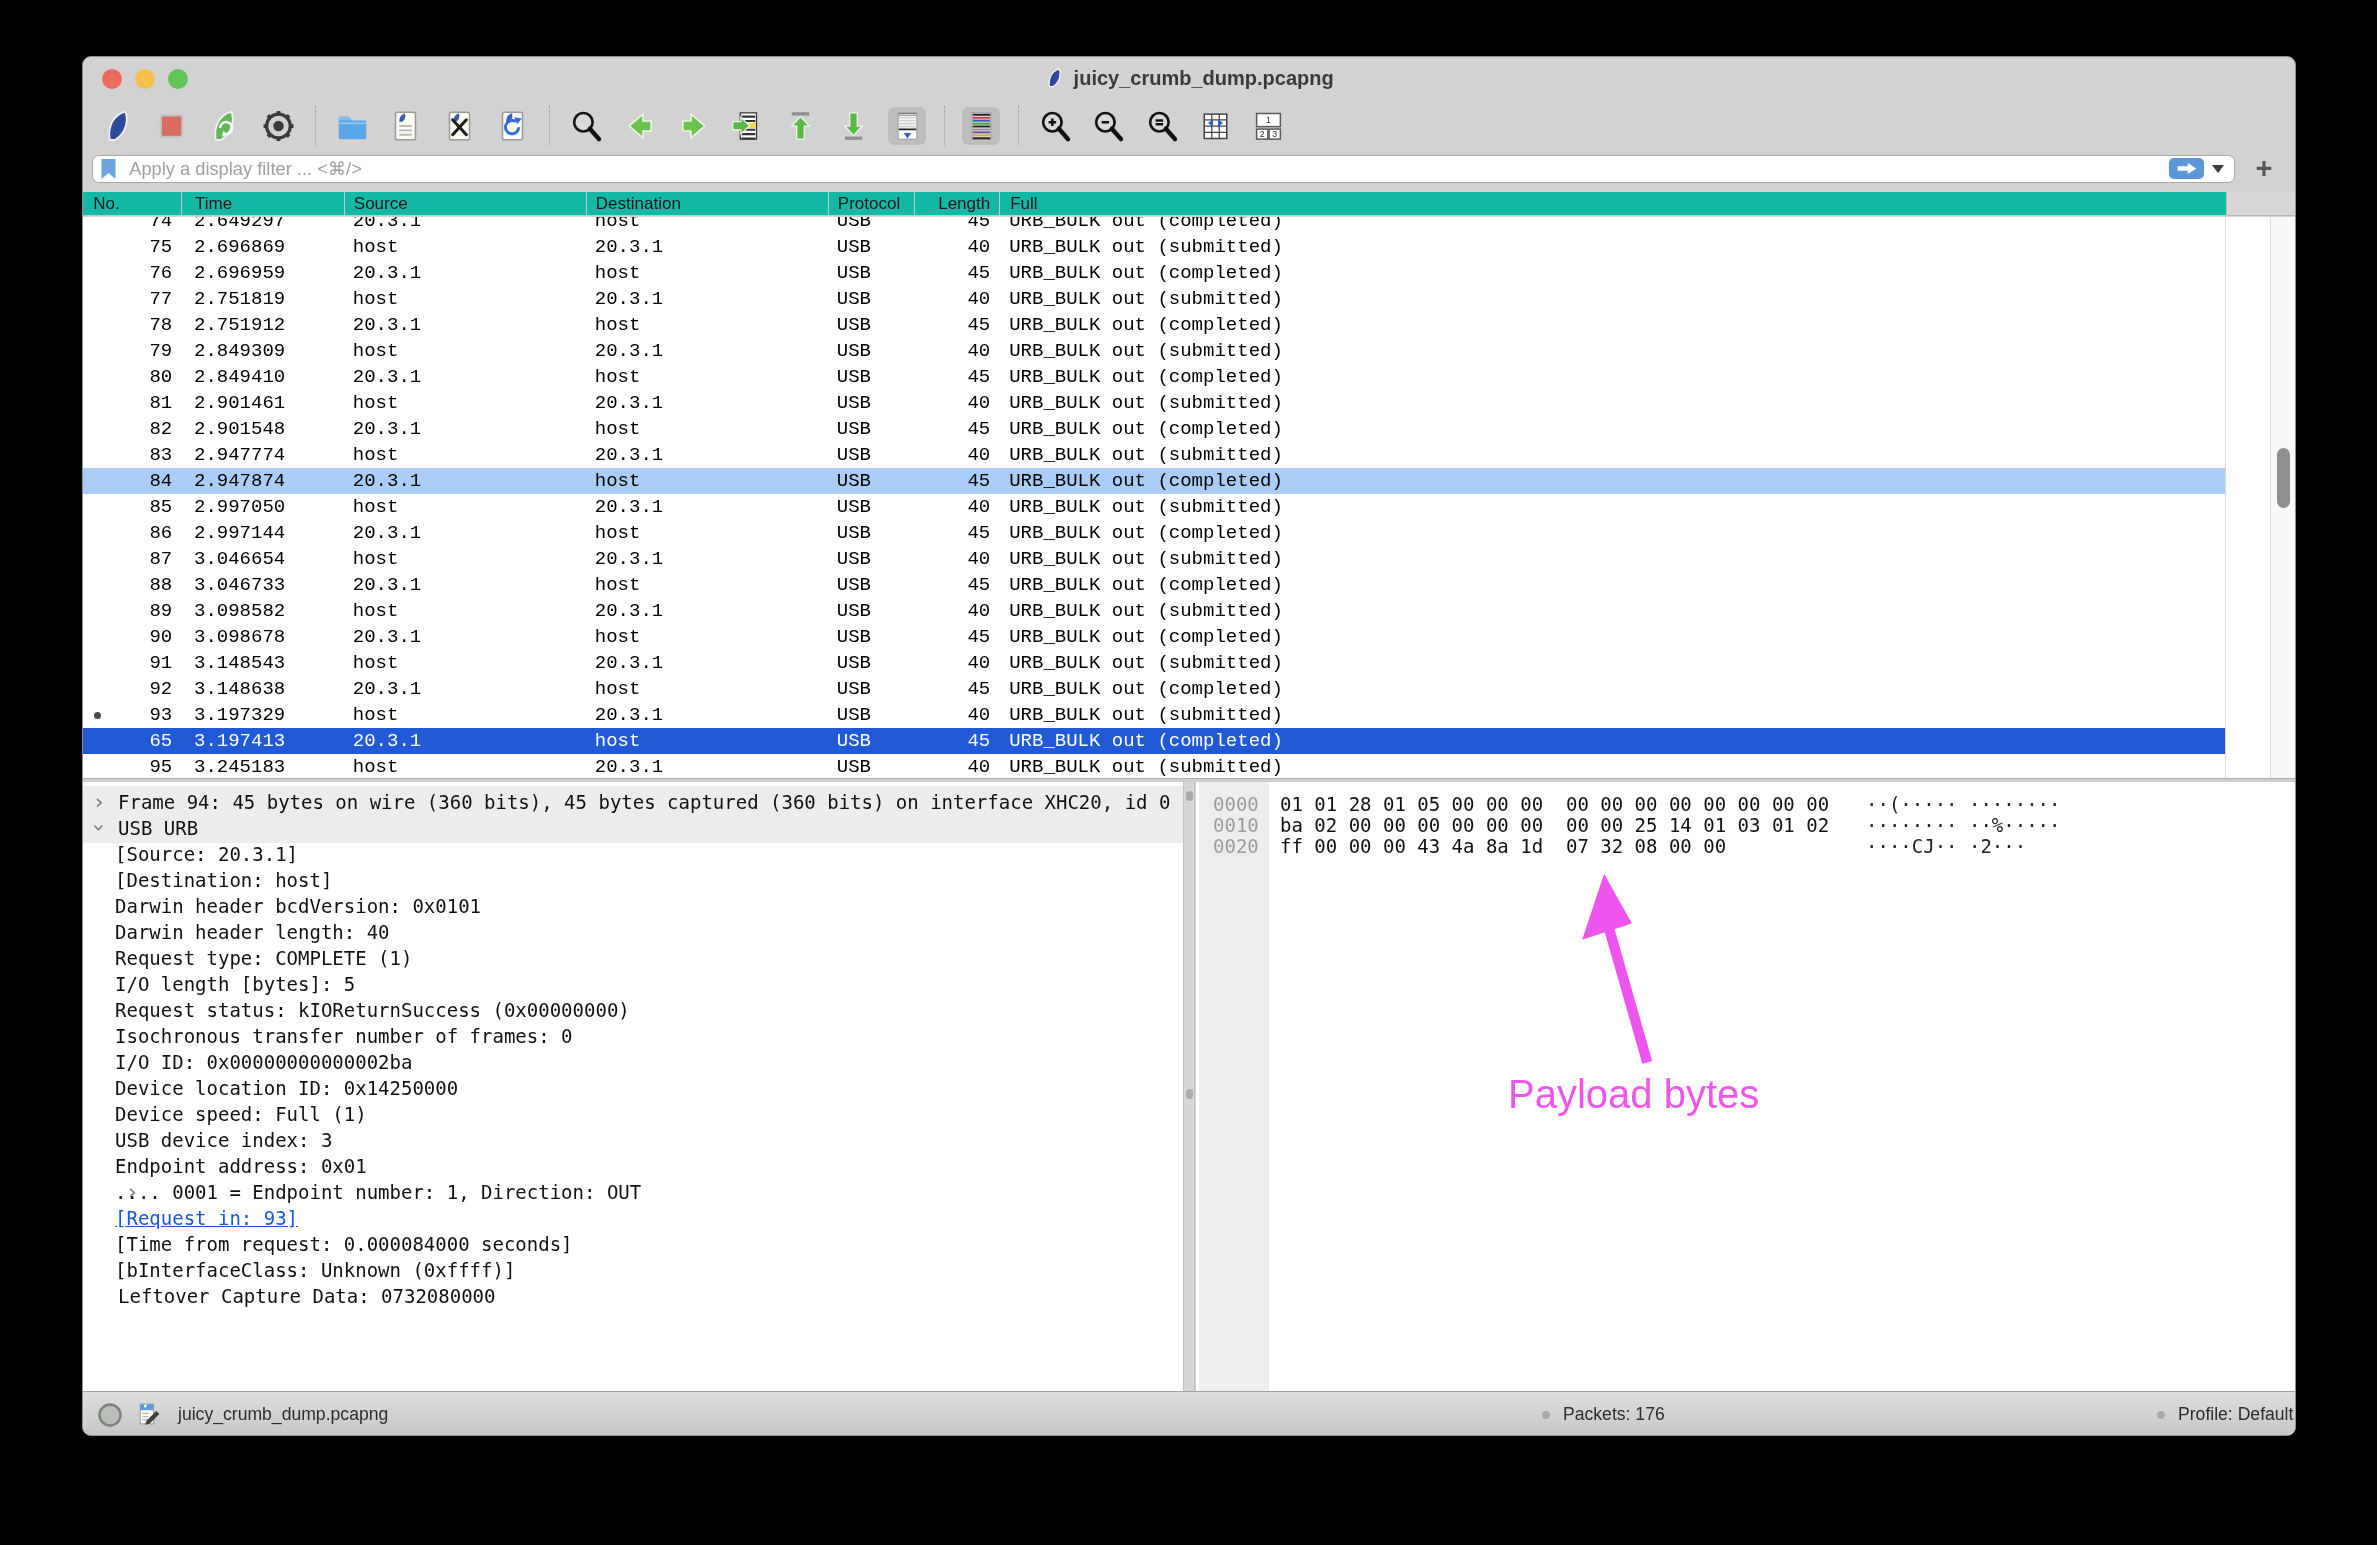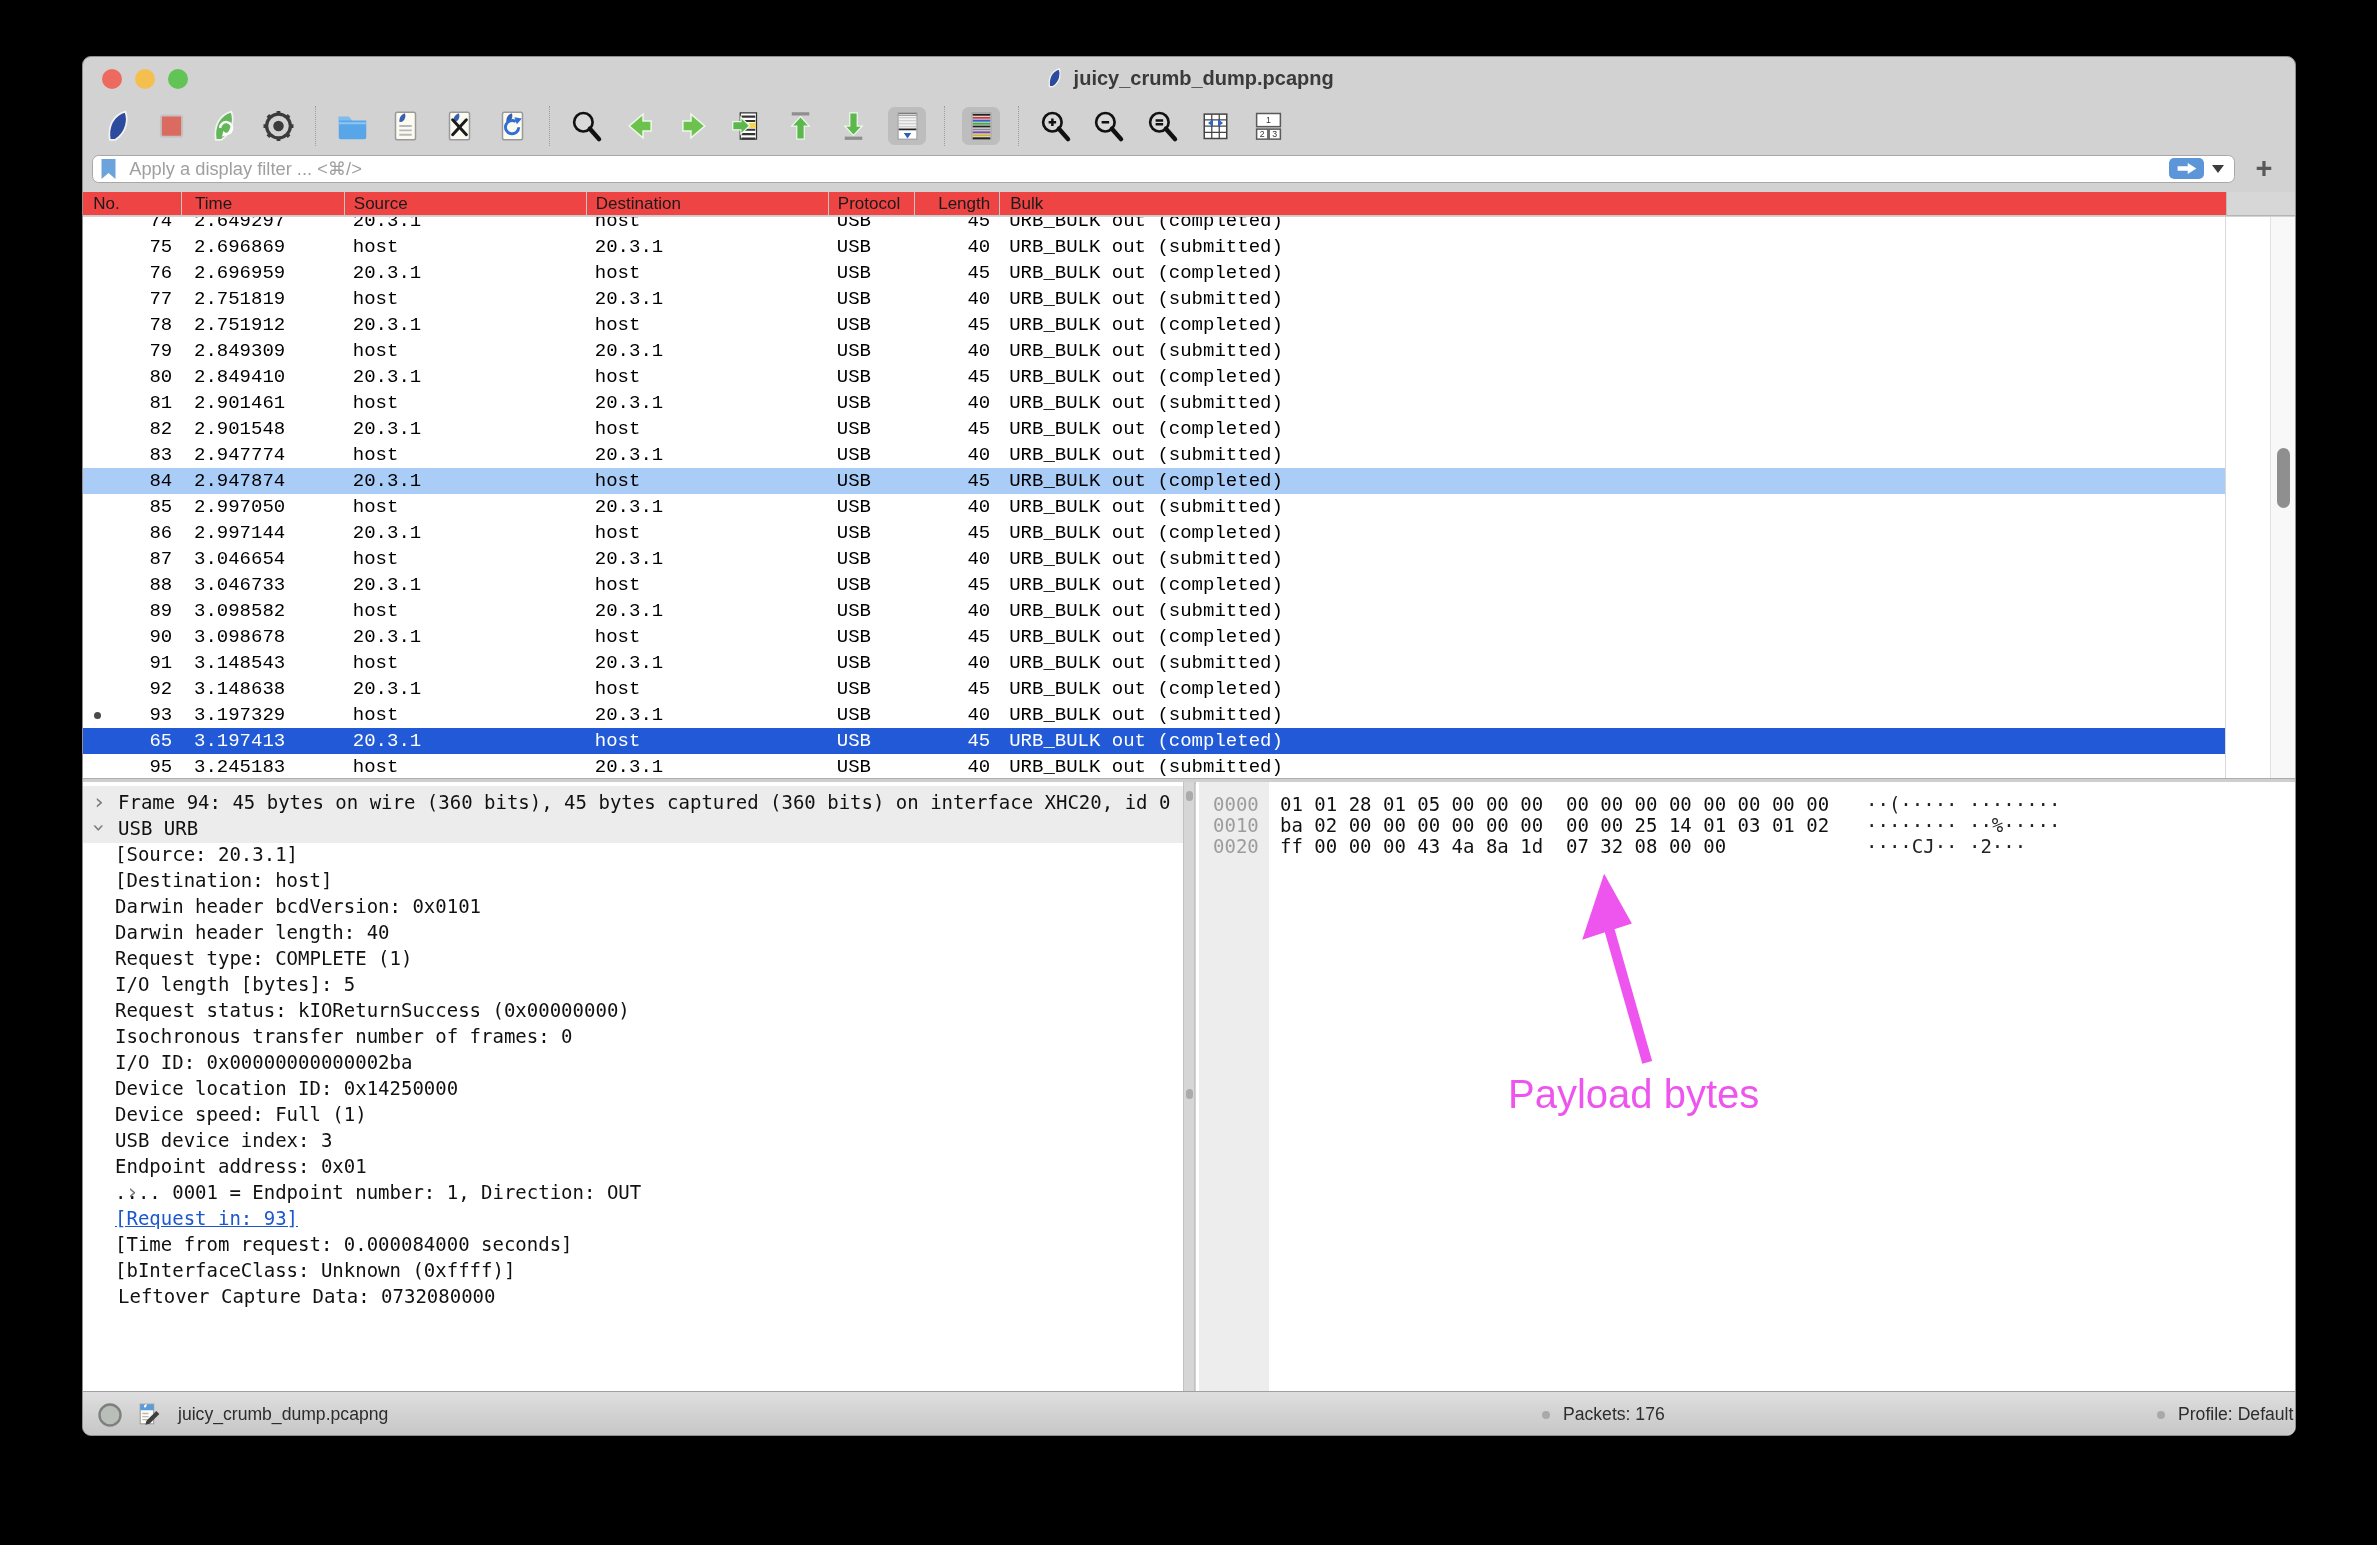--- a/index.html
+++ b/index.html
@@ -25,21 +25,21 @@
   .fwrap{position:absolute;left:8.8px;top:3.7px;width:2143px;height:28.5px;background:#fff;border:0.7px solid #a8a8a8;border-radius:6.6px;display:flex;align-items:center;box-sizing:border-box;}
   .fbookmark{margin-left:6.6px;flex:0 0 auto;}
   .finput{flex:1;border:none;outline:none;font-size:18.3px;color:#222;background:transparent;margin-left:8.8px;
     font-family:"Liberation Sans","DejaVu Sans",sans-serif;}
   .finput::placeholder{color:#9f9f9f;}
   .fapply{flex:0 0 auto;width:35px;height:21px;background:#5d96d8;border-radius:5.1px;display:flex;align-items:center;justify-content:center;margin-right:7.3px;}
   .fcaret{flex:0 0 auto;width:0;height:0;border-left:6.6px solid transparent;border-right:6.6px solid transparent;border-top:8px solid #3c3c3c;margin-right:10.2px;}
   .fplus{position:absolute;left:2165px;top:2.2px;width:32px;height:32px;font-size:29px;font-weight:700;color:#595959;text-align:center;line-height:31px;}
   
   .chromeline{position:absolute;left:0;top:135px;width:100%;height:0;border-top:0.7px solid #a2a2a2;}
-  .header{position:absolute;left:0;top:135px;width:2143px;height:24px;background:#ef4444;display:flex;
+  .header{position:absolute;left:0;top:135px;width:2143px;height:24px;background:#14b8a6;display:flex;
     font-size:17px;color:#1a1a1a;border-bottom:0.7px solid #c9c9c9;box-sizing:border-box;}
   .header>div{line-height:23.4px;box-sizing:border-box;flex-shrink:0;}
   .header>div + div{border-left:0.7px solid #c6c6c6;}
   .header-extra{position:absolute;left:2143px;top:135px;width:70px;height:24px;background:#d7d7d7;border-left:0.7px solid #bcbcbc;border-bottom:0.7px solid #b5b5b5;box-sizing:border-box;}
   
   .c-no{width:98px;text-align:right;padding-right:8.8px;}
   .header .c-no{text-align:left;padding-left:10.2px;}
   .c-time{width:163px;padding-left:13px;}
   .c-src{width:242px;padding-left:8.8px;}
   .c-dst{width:242px;padding-left:8.8px;}
@@ -324,21 +324,21 @@
 
   <div class="chromeline"></div>
 
   <div class="header">
     <div class="c-no">No.</div>
     <div class="c-time">Time</div>
     <div class="c-src">Source</div>
     <div class="c-dst">Destination</div>
     <div class="c-proto">Protocol</div>
     <div class="c-len">Length</div>
-    <div class="c-info">Bulk</div>
+    <div class="c-info">Full</div>
   </div>
   <div class="header-extra"></div>
 
   <div class="plist" id="plist">
       <div class="prow">
         <span class="c-no">74</span>
         <span class="c-time">2.649297</span>
         <span class="c-src">20.3.1</span>
         <span class="c-dst">host</span>
         <span class="c-proto">USB</span>

